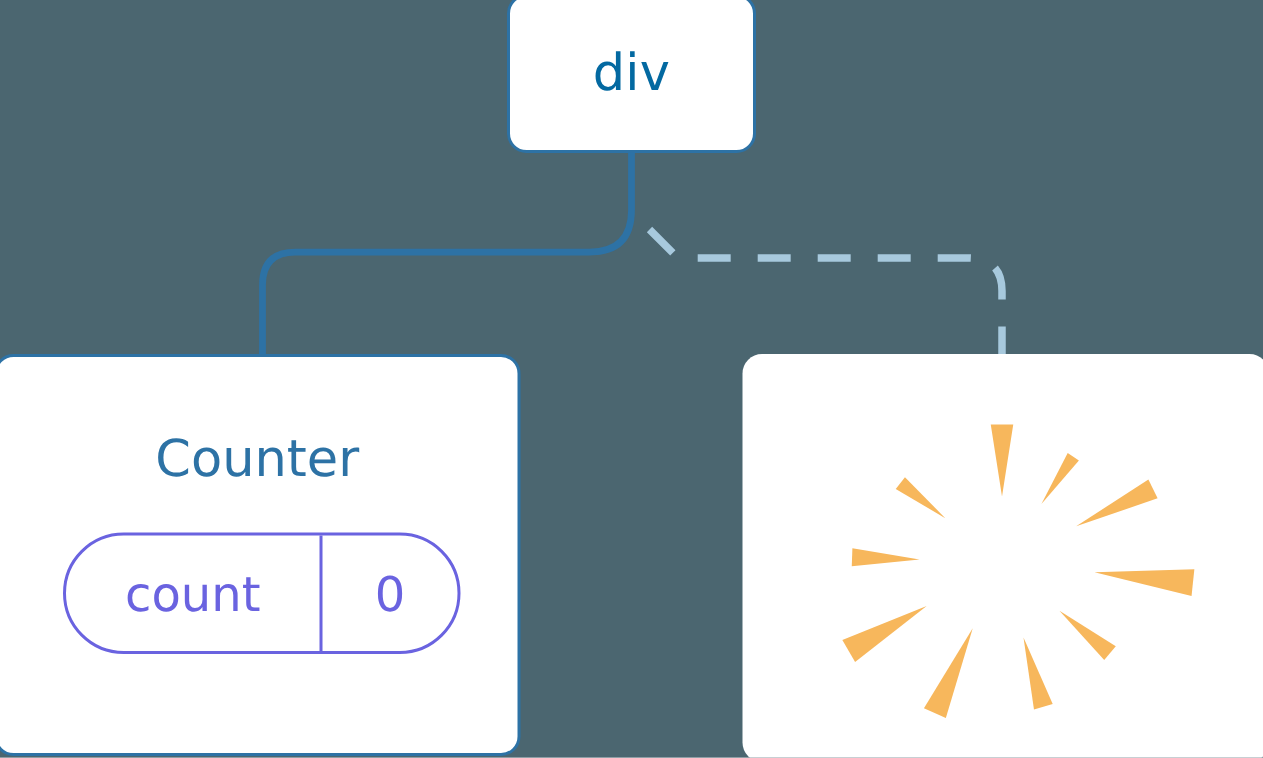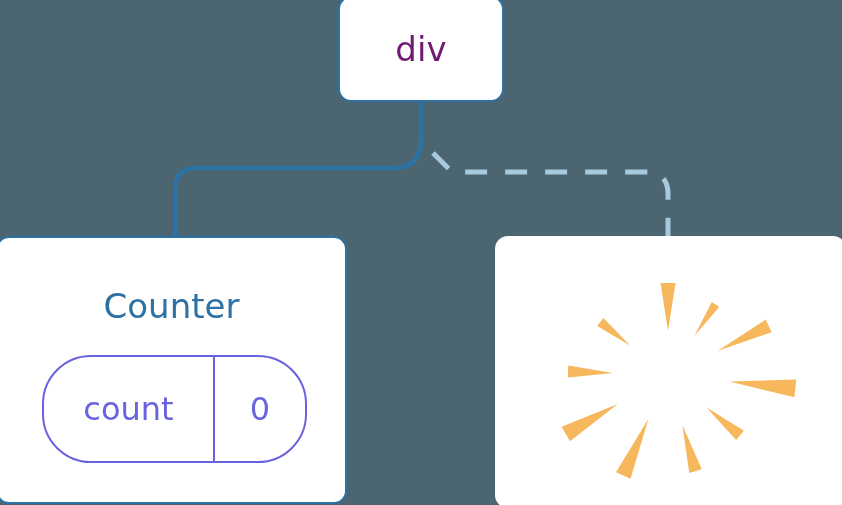--- a/index.html
+++ b/index.html
@@ -57,21 +57,21 @@
     left: 495px;
     top: 236px;
     width: 351px;
     height: 272px;
     border: 0;
     border-radius: 13px;
     overflow: hidden;
   }
 
   .node-label {
-    color: #701a75;
+    color: #0369a1;
     font-size: 34px;
     font-weight: 400;
     letter-spacing: 0.2px;
     line-height: 1;
     user-select: none;
   }
 
   .counter-title {
     position: absolute;
     left: 0;
@@ -83,21 +83,21 @@
     line-height: 1;
     user-select: none;
   }
 
   
   .pill {
     position: absolute;
     left: 44px;
     top: 117px;
     width: 265px;
-    height: 108px;
+    height: 81px;
     border: 2px solid #6a63e0;
     border-radius: 49px;
     box-sizing: border-box;
     display: flex;
     align-items: stretch;
     background: #ffffff;
   }
   .pill-key {
     width: 171px;
     display: flex;

